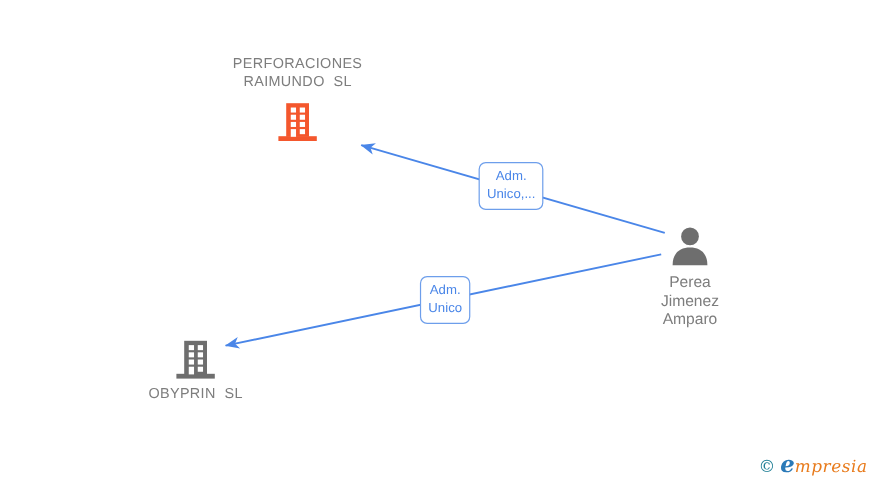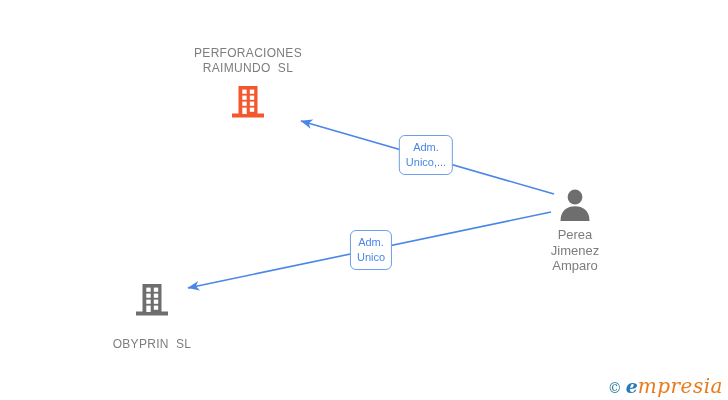--- a/index.html
+++ b/index.html
@@ -63,21 +63,21 @@
   .logo {
     position: absolute;
     right: 5px;
     bottom: 2px;
     font-family: "DejaVu Serif", serif;
     white-space: nowrap;
     cursor: pointer;
   }
   .logo-copy  { color: var(--logo-teal); font-size: 14px; }
   .logo-e     { color: var(--logo-blue); font-size: 19px; font-style: italic; font-weight: bold; margin-left: 4px; }
-  .logo-rest  { color: var(--logo-orange); font-size: 20px; font-style: italic; letter-spacing: 0.5px; }
+  .logo-rest  { color: var(--logo-orange); font-size: 14px; font-style: italic; letter-spacing: 0.5px; }
 </style>
 </head>
 <body>
 
 <div class="canvas">
 
   <svg class="edges-svg" width="728" height="400">
     <defs>
       <marker id="arrowhead" viewBox="0 0 12 10" refX="11" refY="5" markerWidth="13" markerHeight="11" markerUnits="userSpaceOnUse" orient="auto">
         <path class="arrowhead" d="M0.5,0.5 L11.5,5 L0.5,9.5 L3.6,5 Z"></path>
@@ -111,21 +111,21 @@
         <rect x="12.3" y="11.6" width="4.4" height="4.2" fill="#ffffff"></rect>
         <rect x="19.8" y="11.6" width="4.4" height="4.2" fill="#ffffff"></rect>
         <rect x="12.3" y="17.6" width="4.4" height="4.2" fill="#ffffff"></rect>
         <rect x="19.8" y="17.6" width="4.4" height="4.2" fill="#ffffff"></rect>
         <rect x="12.3" y="23.6" width="4.4" height="6.4" fill="#ffffff"></rect>
         <rect x="19.8" y="23.6" width="4.4" height="4.2" fill="#ffffff"></rect>
       </svg>
     </div>
   </div>
 
-  <div class="node" style="left:92px; top:282px; width:120px;gap:16px;">
+  <div class="node" style="left:103px; top:282px; width:120px;">
     <div class="icon icon-gray">
       <svg width="36" height="34" viewBox="0 0 36 34">
         <rect x="2" y="29.5" width="32" height="4" fill="currentColor"></rect>
         <rect x="8.5" y="2" width="19" height="28" fill="currentColor"></rect>
         <rect x="12.3" y="5.6" width="4.4" height="4.2" fill="#ffffff"></rect>
         <rect x="19.8" y="5.6" width="4.4" height="4.2" fill="#ffffff"></rect>
         <rect x="12.3" y="11.6" width="4.4" height="4.2" fill="#ffffff"></rect>
         <rect x="19.8" y="11.6" width="4.4" height="4.2" fill="#ffffff"></rect>
         <rect x="12.3" y="17.6" width="4.4" height="4.2" fill="#ffffff"></rect>
         <rect x="19.8" y="17.6" width="4.4" height="4.2" fill="#ffffff"></rect>

